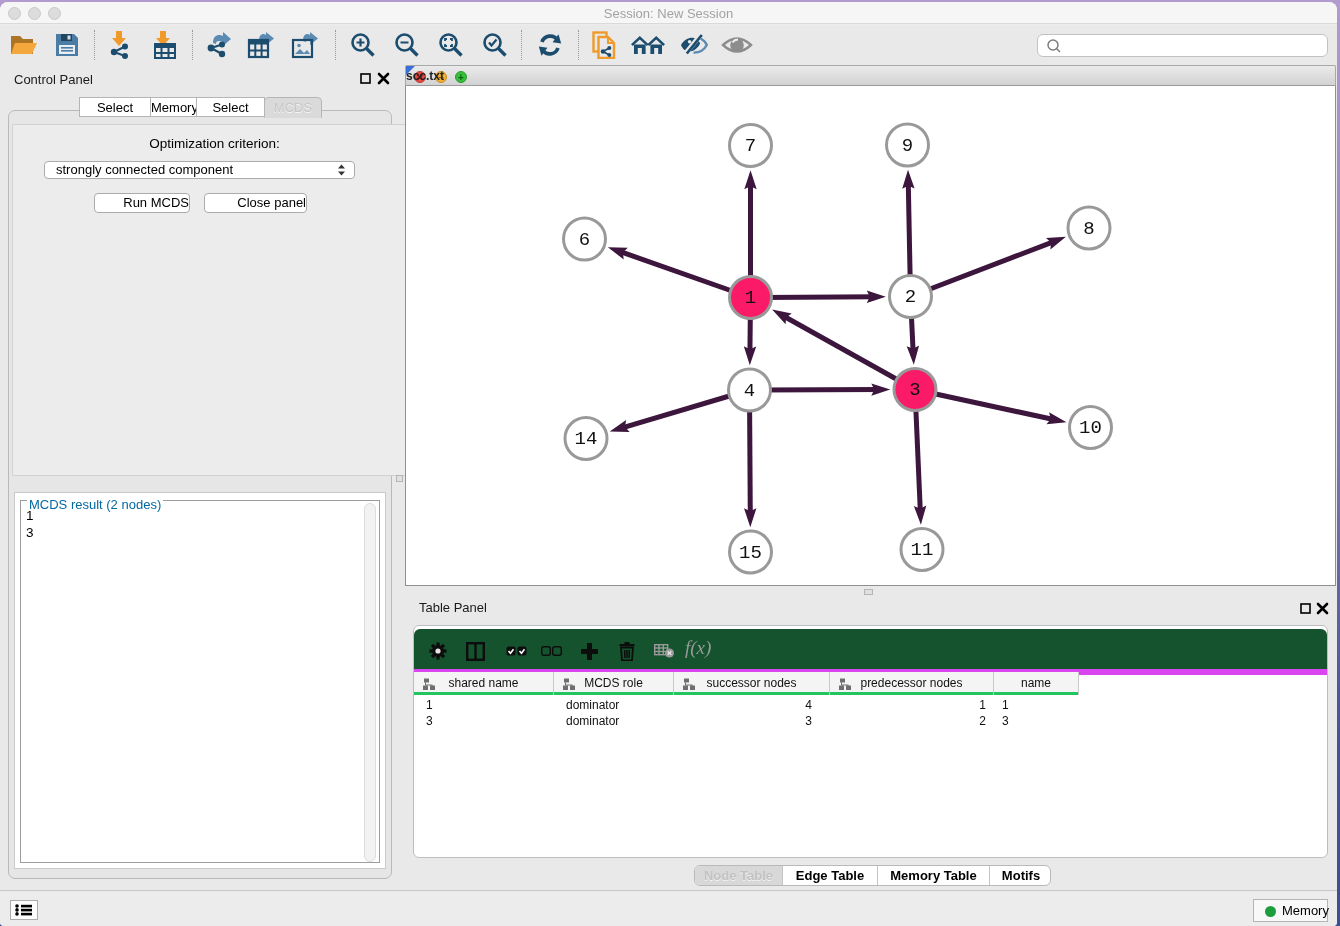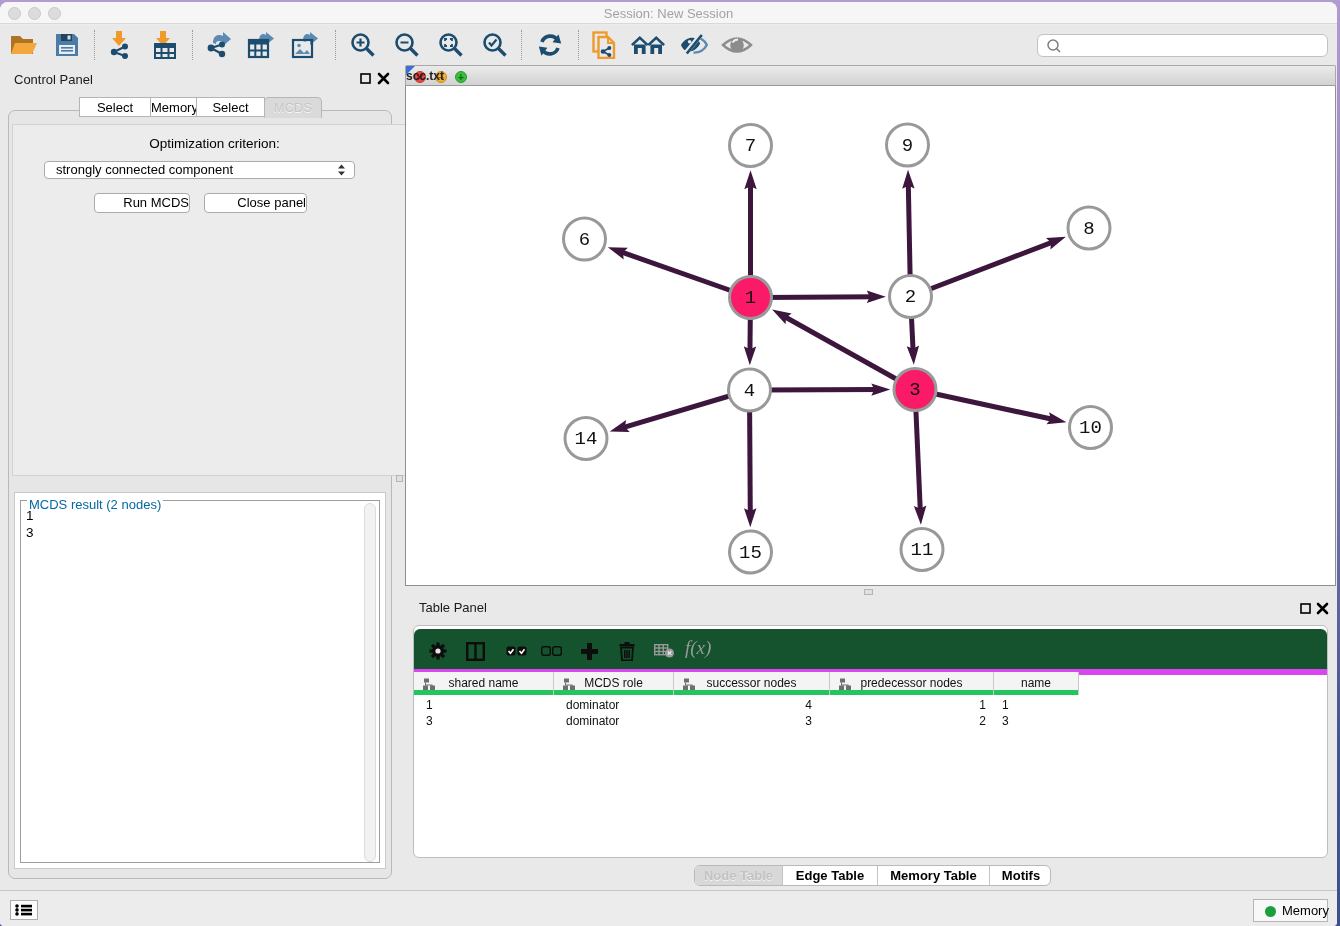--- a/index.html
+++ b/index.html
@@ -35,21 +35,21 @@
 
 #netwin{position:absolute;left:405px;top:2px;width:931px;height:590px}
 #nettitle{position:absolute;left:0;top:0;width:100%;height:21px;background:linear-gradient(#ebebeb,#d2d2d2);border:1px solid #a8a8a8;border-bottom:1px solid #9a9a9a;border-radius:2px 2px 0 0}
 #nettext{position:absolute;top:3px;width:100%;text-align:left;font-size:12px;font-weight:bold;color:#222}
 .ntl{position:absolute;top:4.5px;width:12px;height:12px;border-radius:50%;text-align:center;line-height:11px;font-size:10px;font-weight:bold}
 #canvas{position:absolute;left:0;top:21px;width:931px;height:500px;background:#fff;border:1px solid #8f8f8f;border-top:none}
 
 #tp-title{position:absolute;left:419px;top:600px;font-size:13px;color:#1a1a1a}
 #tablebox{position:absolute;left:413px;top:625px;width:915px;height:233px;background:#fff;border:1px solid #bdbdbd;border-radius:6px}
 #tabletoolbar{position:absolute;left:0;top:3px;width:100%;height:46px;background:#14532d;border-bottom:6px solid #d946ef;border-radius:6px 6px 0 0}
-#thead{position:absolute;left:0px;top:46px;height:23px;width:664px;background:#f4f4f4;border-bottom:5px solid #22c55e}
+#thead{position:absolute;left:0px;top:46px;height:23px;width:664px;background:#f4f4f4;border-bottom:3px solid #22c55e}
 .th{position:absolute;top:0;height:23px;border-right:1px solid #c9c9c9;font-size:12px;color:#111;text-align:center;line-height:22px}
 .treeicon{position:absolute;left:9px;top:6px}
 .td{position:absolute;font-size:12px;color:#111}
 
 #btabs{position:absolute;left:694px;top:865px;width:357px;height:21px;border:1px solid #b9b9b9;border-radius:6px;overflow:hidden;background:#fff}
 .btab{position:absolute;top:0;height:21px;font-size:13px;font-weight:bold;text-align:center;line-height:20px;color:#000;border-right:1px solid #c4c4c4}
 
 #statusbar{position:absolute;left:0;top:888px;width:100%;height:36px;background:#ececec;border-top:1px solid #c6c6c6}
 #listbtn{position:absolute;left:10px;top:9px;width:28px;height:20px;background:#fcfcfc;border:1px solid #adadad}
 #membtn{position:absolute;right:9px;top:8px;width:75px;height:23px;background:#f8f8f8;border:1px solid #b5b5b5;font-size:13px;text-align:left;line-height:21px;padding-left:28px;color:#000}

